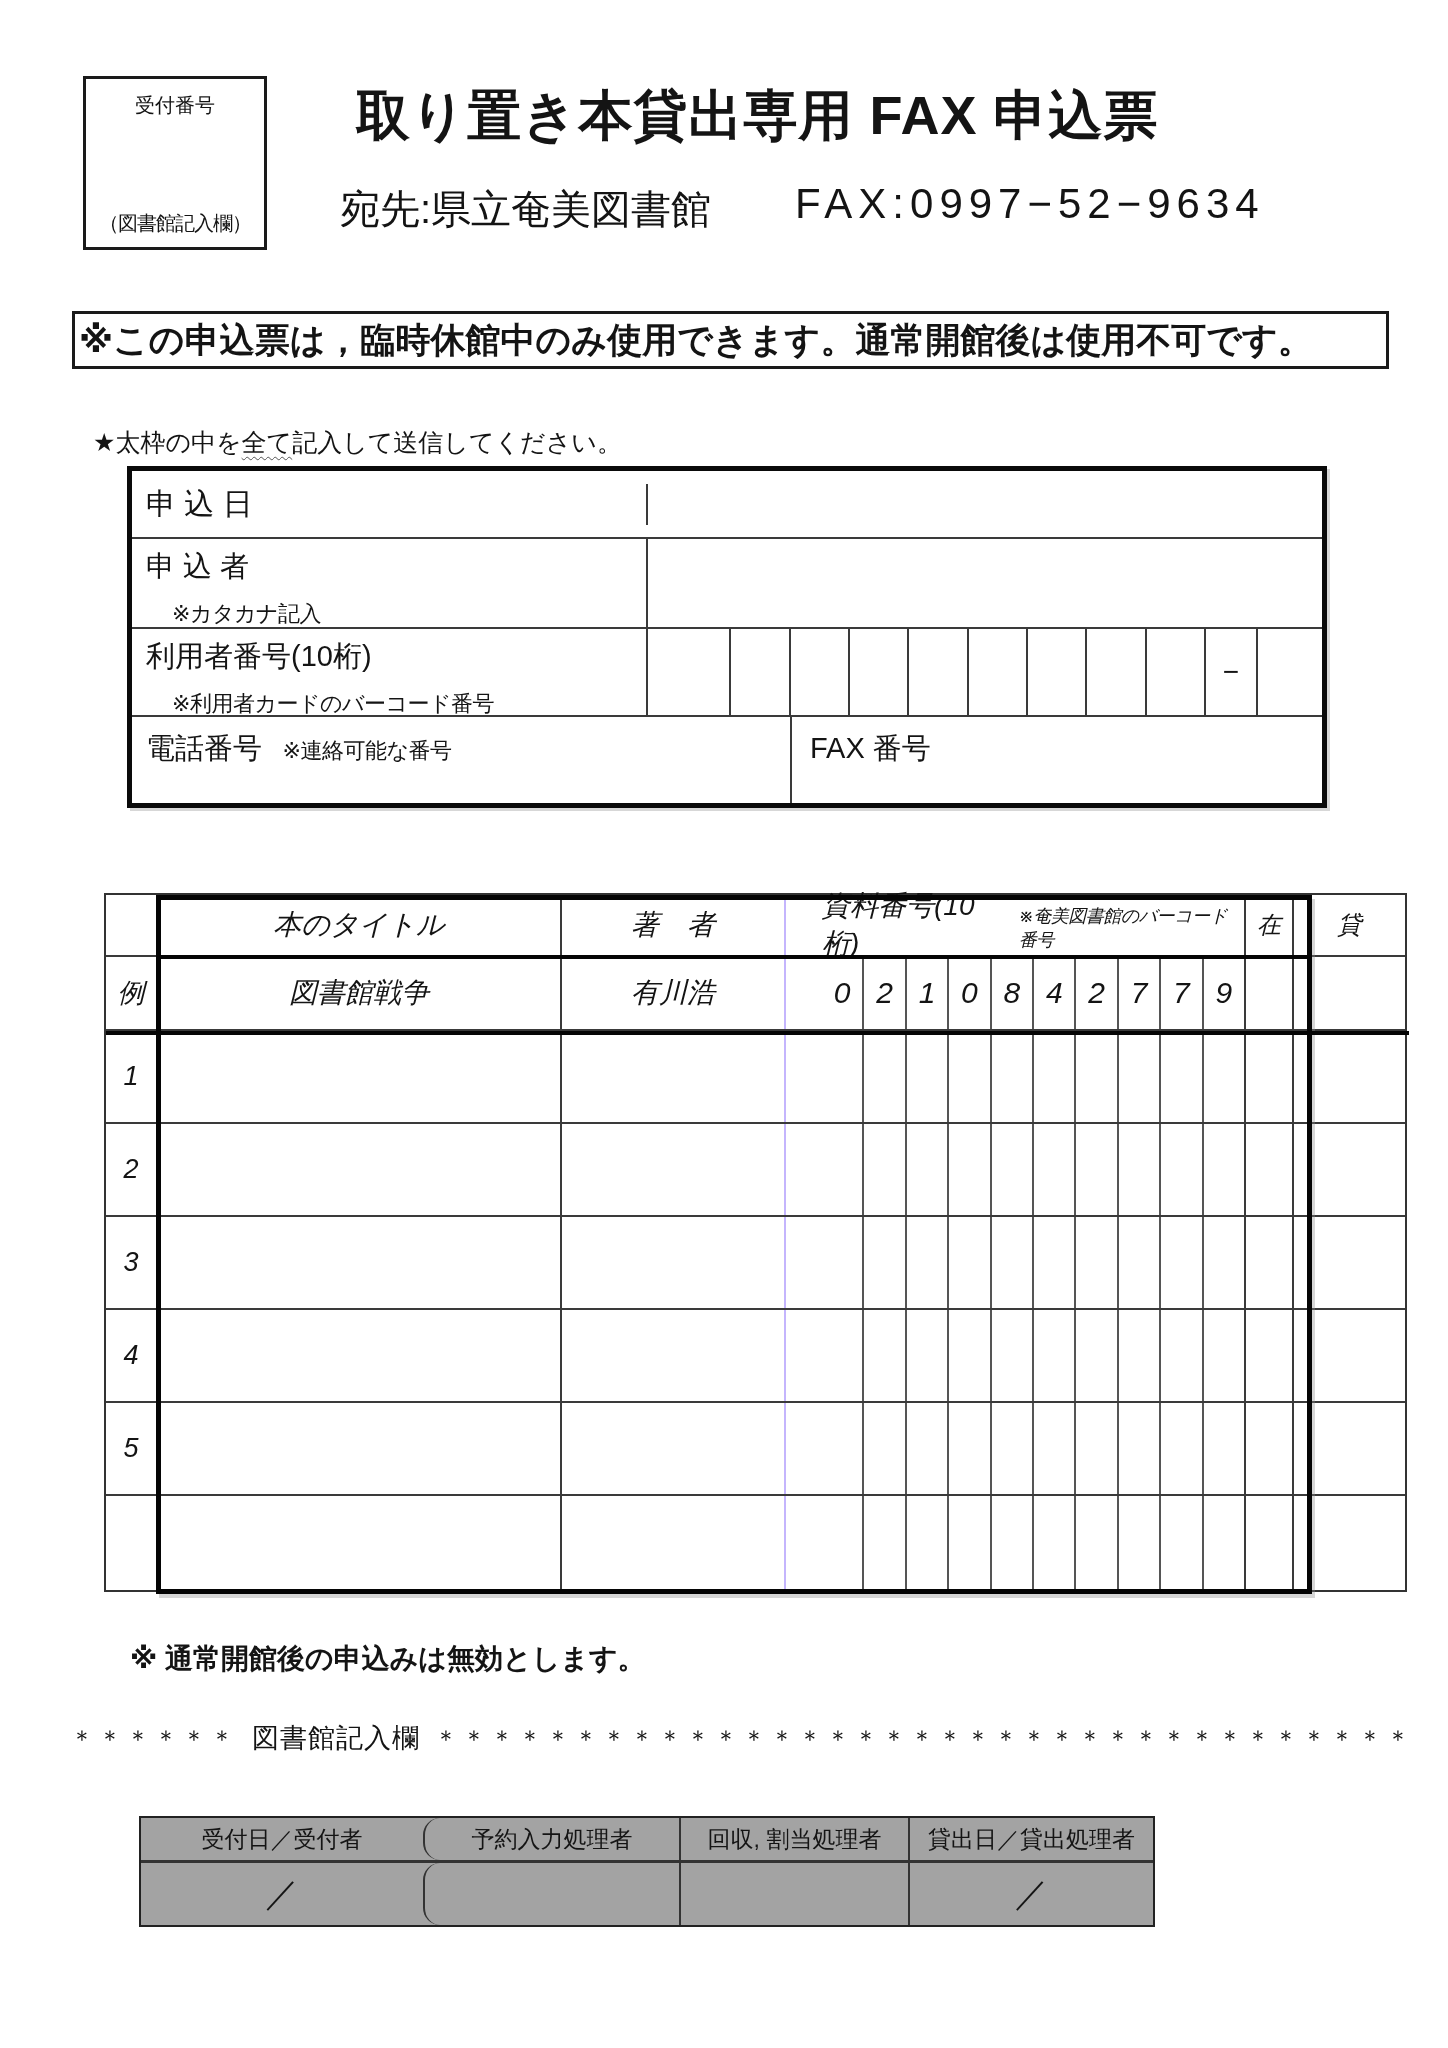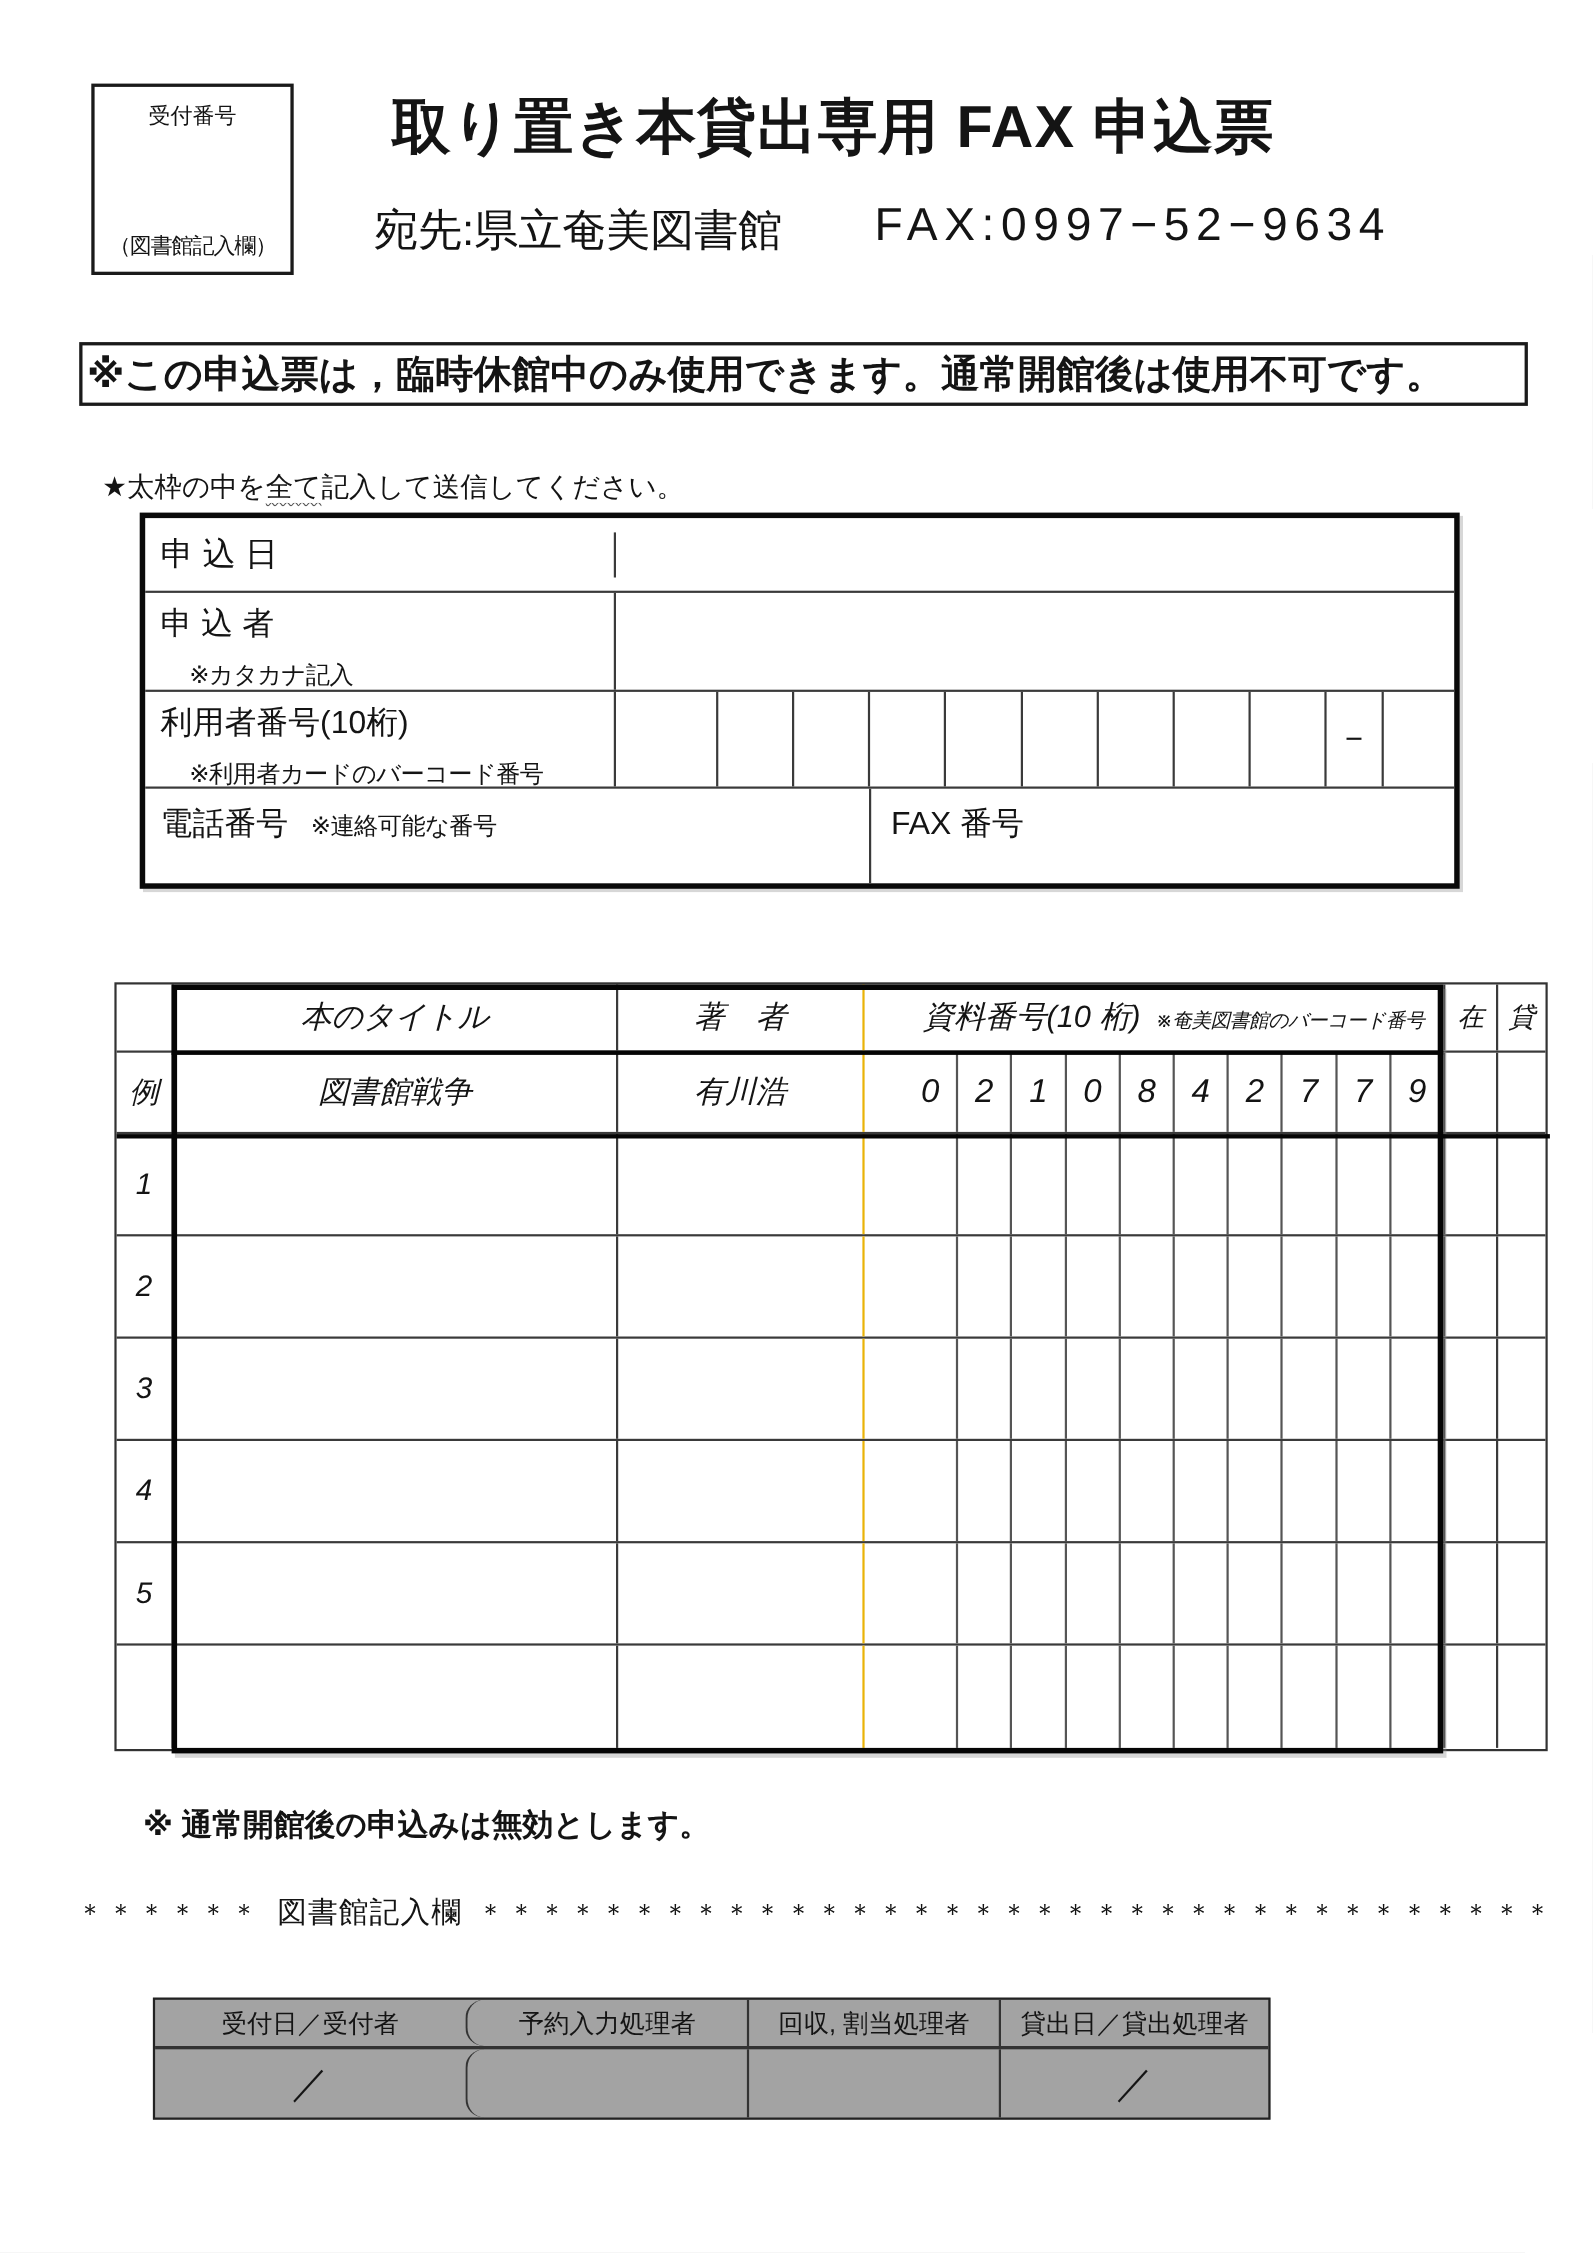--- a/index.html
+++ b/index.html
@@ -34,21 +34,21 @@
     position:absolute; left:127px; top:466px; width:1200px;
     border:5px solid #0a0a0a; background:#fff;
     box-shadow:3px 3px 0 rgba(140,140,140,.35);
   }
   .app-row { display:flex; width:100%; }
   .app-row + .app-row { border-top:2px solid #3a3a3a; }
   .r-date { height:66px; align-items:center; }
   .r-applicant { height:90px; }
   .r-userno { height:88px;gap:24px; }
   .r-phone { height:88px; }
-  .lbl-cell { width:428px; flex:none; border-right:2px solid #3a3a3a; padding:8px 0 0 14px; }
+  .lbl-cell { width:516px; flex:none; border-right:2px solid #3a3a3a; padding:8px 0 0 14px; }
   .r-date .lbl-cell { padding-top:0; display:flex; align-items:center; font-size:30px; }
   .val-cell { flex:1; }
   .r-date .val-cell { display:flex; align-items:center; padding-left:18px; font-size:30px; letter-spacing:2px; }
   .main-lbl { font-size:29px; display:block; }
   .sub-lbl { font-size:22px; display:block; margin:12px 0 0 26px; letter-spacing:-0.5px; }
   .num-strip { flex:1; display:flex; }
   .num-strip > div { border-left:2px solid #3a3a3a; height:100%; }
   .num-strip > div:first-child { border-left:none; }
   .num-strip .nbox { flex:1; }
   .num-strip .sep { width:52px; flex:none; display:flex; align-items:center; justify-content:center; font-size:28px; }
@@ -61,21 +61,21 @@
   .book-table {
     position:absolute; left:104px; top:893px; width:1303px; height:699px;
     border:2px solid #333; background:#fff;font-style:italic;
   }
   .brow { display:flex; width:100%; }
   .brow + .brow { border-top:2px solid #3a3a3a; }
   .rh-head { height:60px; } .rh-ex { height:74px; } .rh-data { height:93px; } .rh-last { height:95px; }
   .c-num { width:50px; flex:none; display:flex; align-items:center; justify-content:center; font-size:27px; }
   .c-title { width:404px; flex:none; border-left:2px solid #3a3a3a; display:flex; align-items:center; justify-content:center; font-size:28px; }
   .c-author { width:224px; flex:none; border-left:2px solid #3a3a3a; display:flex; align-items:center; justify-content:center; font-size:28px; }
-  .c-material { width:528px; flex:none; border-left:2px solid #eab308; display:flex;padding-left:36px; }
+  .c-material { width:460px; flex:none; border-left:2px solid #c4b5fd; display:flex;padding-left:36px; }
   .c-material.head { align-items:center; justify-content:center; gap:14px; }
   .c-material .m-main { font-size:28px; }
   .c-material .m-note { font-size:18px; margin-top:6px; letter-spacing:-0.5px; }
   .c-stock { width:48px; flex:none; border-left:2px solid #3a3a3a; display:flex; align-items:center; justify-content:center; font-size:24px; }
   .c-lend  { flex:1; border-left:2px solid #3a3a3a; display:flex; align-items:center; justify-content:center; font-size:24px; }
   .dstrip { display:flex; width:100%; }
   .dstrip > div { flex:1; border-left:2px solid #555; display:flex; align-items:center; justify-content:center; font-size:30px; }
   .dstrip > div:first-child { border-left:none; }
   .thick-box {
     position:absolute; left:50px; top:0; width:1156px; height:699px;

